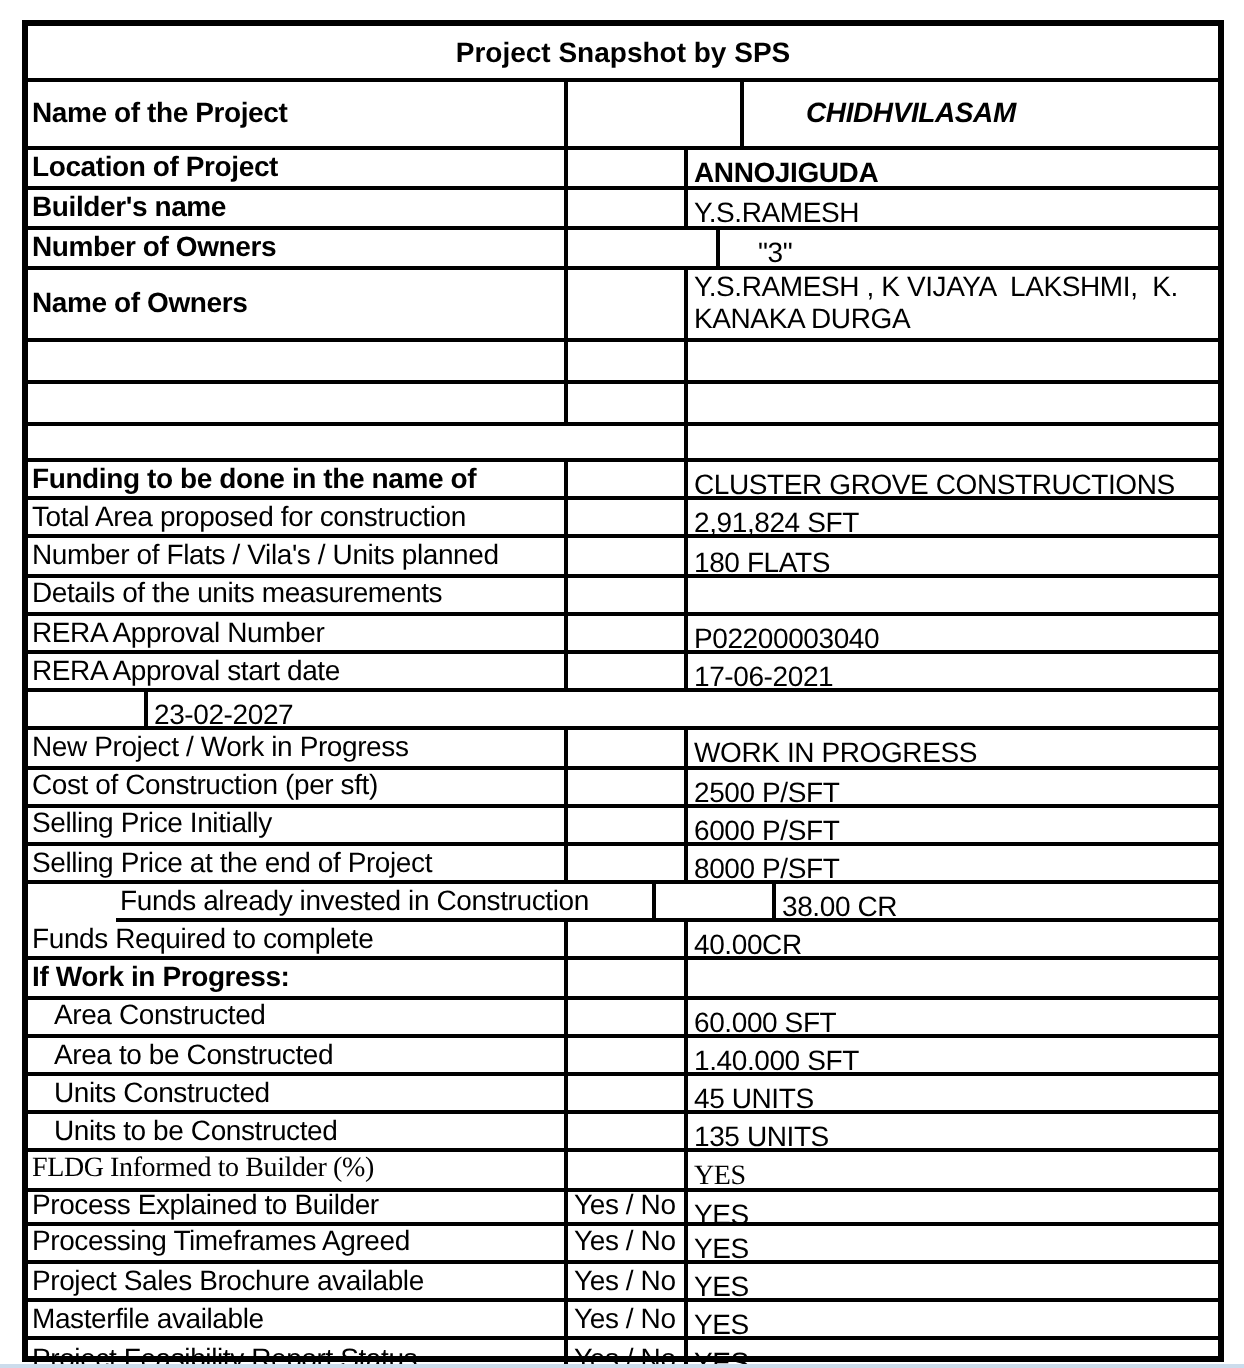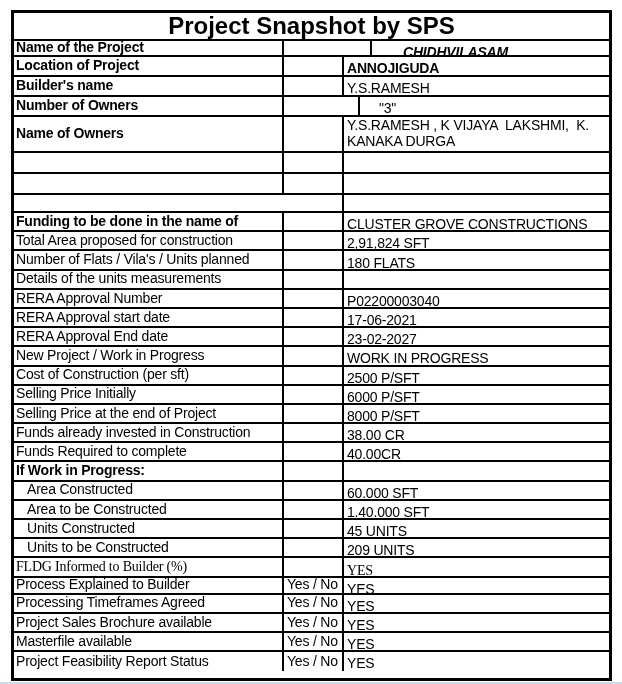--- a/index.html
+++ b/index.html
@@ -19,21 +19,21 @@
   }
   .trow {
     display:flex; flex-shrink:0;
     border-bottom:2px solid #000;
     box-sizing:border-box;
     overflow:hidden;
   }
   .trow:last-child { border-bottom:none; }
   .title-row {
     align-items:center; justify-content:center;
-    font-weight:bold; font-size:24px;
+    font-weight:bold; font-size:14px;
   }
   .cell {
     box-sizing:border-box;
     display:flex; align-items:center;
     font-size:14px; line-height:1.12;
     letter-spacing:-0.2px;
     overflow:hidden;
     color:#000;
   }
   .c-label { width:270px; border-right:2px solid #000; padding:0 2px; }
@@ -49,21 +49,21 @@
   }
 </style>
 </head>
 <body>
 
 <div class="sheet">
   <div class="trow title-row" style="height:28px">
     <span>Project Snapshot by SPS</span>
   </div>
   <div id="rows-host" style="display: flex; flex-direction: column; flex: 1 1 0%;">
-      <div class="trow" style="height: 16px; gap: 28px;">
+      <div class="trow" style="height: 34px; gap: 28px;">
         <div class="cell c-label b">Name of the Project</div>
         <div class="cell c-mid"></div>
         <div class="cell c-value bi">CHIDHVILASAM</div>
       </div>
       <div class="trow" style="height: 20px;">
         <div class="cell c-label b">Location of Project</div>
         <div class="cell c-mid"></div>
         <div class="cell c-value b">ANNOJIGUDA</div>
       </div>
       <div class="trow" style="height: 20px;">
@@ -119,21 +119,20 @@
         <div class="cell c-label">RERA Approval Number</div>
         <div class="cell c-mid"></div>
         <div class="cell c-value">P02200003040</div>
       </div>
       <div class="trow" style="height: 19.2px;">
         <div class="cell c-label">RERA Approval start date</div>
         <div class="cell c-mid"></div>
         <div class="cell c-value">17-06-2021</div>
       </div>
       <div class="trow" style="height: 19.2px;">
-        <div class="cell c-label">RERA Approval End date</div>
         <div class="cell c-mid"></div>
         <div class="cell c-value">23-02-2027</div>
       </div>
       <div class="trow" style="height: 19.2px;">
         <div class="cell c-label">New Project / Work in Progress</div>
         <div class="cell c-mid"></div>
         <div class="cell c-value">WORK IN PROGRESS</div>
       </div>
       <div class="trow" style="height: 19.2px;">
         <div class="cell c-label">Cost of Construction (per sft)</div>
@@ -143,21 +142,21 @@
       <div class="trow" style="height: 19.2px;">
         <div class="cell c-label">Selling Price Initially</div>
         <div class="cell c-mid"></div>
         <div class="cell c-value">6000 P/SFT</div>
       </div>
       <div class="trow" style="height: 19.2px;">
         <div class="cell c-label">Selling Price at the end of Project</div>
         <div class="cell c-mid"></div>
         <div class="cell c-value">8000 P/SFT</div>
       </div>
-      <div class="trow" style="height: 19.2px;">
+      <div class="trow" style="height: 19.2px; margin-left: 44px;">
         <div class="cell c-label">Funds already invested in Construction</div>
         <div class="cell c-mid"></div>
         <div class="cell c-value">38.00 CR</div>
       </div>
       <div class="trow" style="height: 19.2px;">
         <div class="cell c-label">Funds Required to complete</div>
         <div class="cell c-mid"></div>
         <div class="cell c-value">40.00CR</div>
       </div>
       <div class="trow" style="height: 19.2px;">
@@ -176,21 +175,21 @@
         <div class="cell c-value">1.40.000 SFT</div>
       </div>
       <div class="trow" style="height: 19.2px;">
         <div class="cell c-label indent">Units Constructed</div>
         <div class="cell c-mid"></div>
         <div class="cell c-value">45 UNITS</div>
       </div>
       <div class="trow" style="height: 19.2px;">
         <div class="cell c-label indent">Units to be Constructed</div>
         <div class="cell c-mid"></div>
-        <div class="cell c-value">209 UNITS</div>
+        <div class="cell c-value">135 UNITS</div>
       </div>
       <div class="trow" style="height: 19.2px; font-family: Liberation Serif, serif;">
         <div class="cell c-label">FLDG Informed to Builder (%)</div>
         <div class="cell c-mid"></div>
         <div class="cell c-value">YES</div>
       </div>
       <div class="trow" style="height: 17px;">
         <div class="cell c-label">Process Explained to Builder</div>
         <div class="cell c-mid">Yes / No</div>
         <div class="cell c-value">YES</div>

